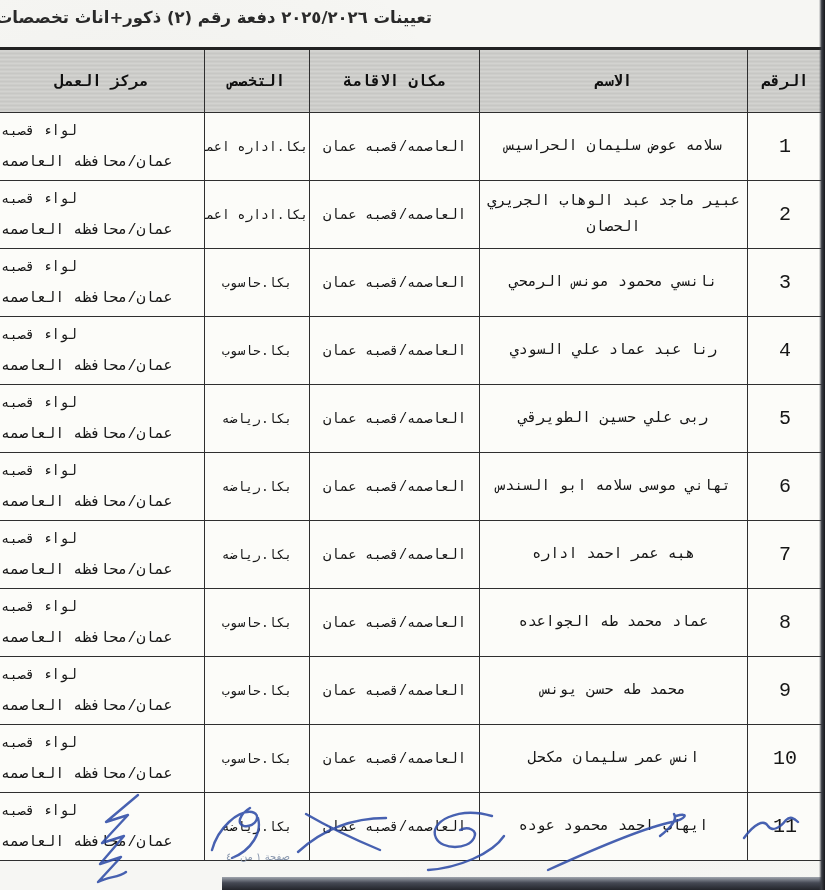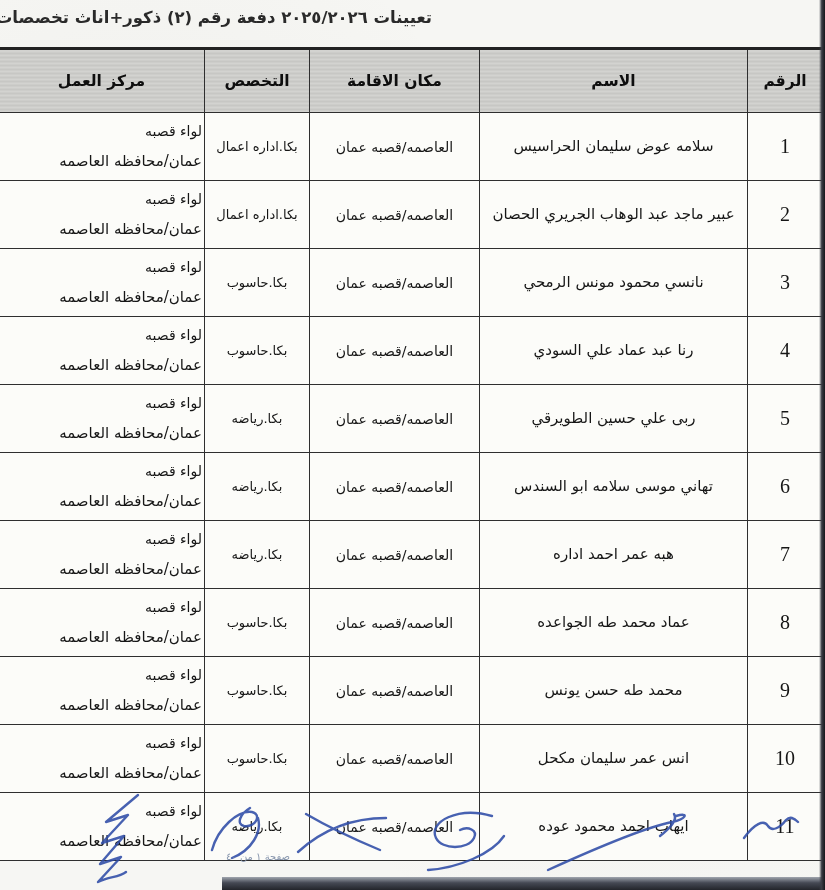--- a/index.html
+++ b/index.html
@@ -25,37 +25,37 @@
     direction:rtl;
   }
   table.appointments col.c-num{width:75px;}
   table.appointments col.c-name{width:268px;}
   table.appointments col.c-res{width:170px;}
   table.appointments col.c-spec{width:105px;}
   table.appointments col.c-work{width:206px;}
   table.appointments th, table.appointments td{
     border:1.6px solid #2f2f2f;
     text-align:center;vertical-align:middle;
-    color:#161616;overflow:hidden;
+    color:#161616;overflow:hidden;font-family:Liberation Mono, monospace;
   }
   table.appointments th{
     height:60px;
     background:
       repeating-linear-gradient(0deg, rgba(255,255,255,0.12) 0 2px, rgba(0,0,0,0.03) 2px 4px),
       #cdcdca;
     border-top:3px solid #222;
     font-size:15.5px;font-weight:bold;color:#0e0e0e;
   }
   table.appointments td{height:61px;background:#fcfcf9;}
   td.cell-number{font-family:"Liberation Serif",serif;font-size:20px;color:#222;}
   td.cell-name{font-size:15px;line-height:1.7;padding:0 6px;}
   td.cell-residence{font-size:14px;margin-top:28px;}
   td.cell-specialization{font-size:13px;white-space:nowrap;}
   td.cell-work{padding:3px 2px;}
-  .work-lines{height:100%;display:flex;flex-direction:column;justify-content:space-around;align-items:flex-start;}
+  .work-lines{height:100%;display:flex;flex-direction:column;justify-content:space-around;align-items:flex-end;}
   .work-line1{font-size:14px;}
   .work-line2{font-size:15px;}
   
   .page-label{
     position:absolute;left:188px;top:851px;
     direction:rtl;font-size:10px;color:#7c8ca6;opacity:.9;
     filter:blur(.2px);
     margin-left:38px;
   }
   

